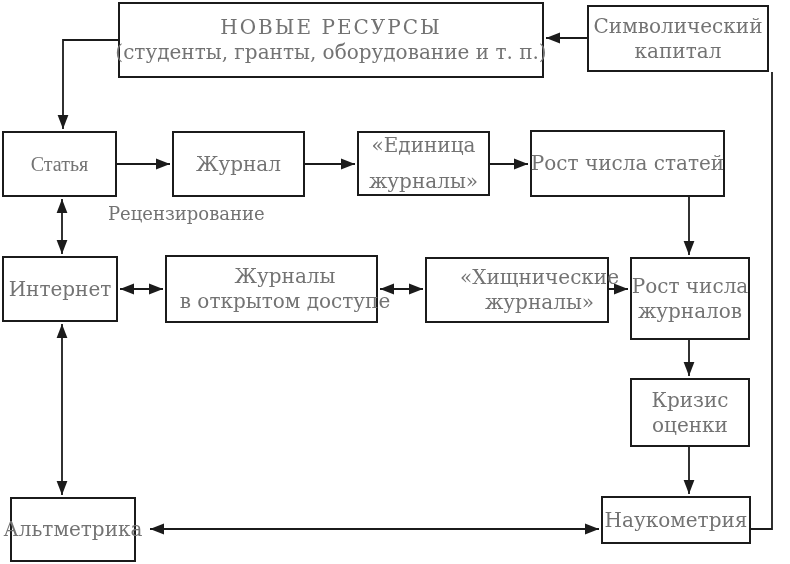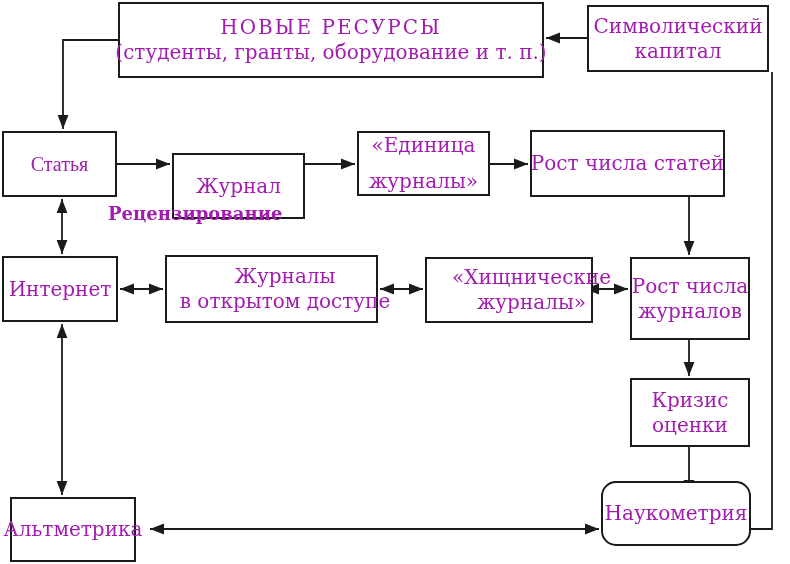--- a/index.html
+++ b/index.html
@@ -6,21 +6,21 @@
     margin: 0;
     padding: 0;
     background: #ffffff;
   }
   #stage {
     position: relative;
     width: 790px;
     height: 564px;
     background: #ffffff;
     font-family: "DejaVu Serif", "Liberation Serif", serif;
-    color: #a21caf;
+    color: #737373;
     overflow: hidden;
   }
   #edge-layer {
     position: absolute;
     left: 0; top: 0;
     width: 790px; height: 564px;
   }
   #edge-layer polyline {
     fill: none;
     stroke: #1b1b1b;
@@ -132,49 +132,49 @@
       <span class="node-line">НОВЫЕ РЕСУРСЫ</span>
       <span class="node-line">(студенты, гранты, оборудование и т. п.)</span>
     </div>
     <div class="node" style="left: 587px; top: 5px; width: 182px; height: 67px;">
       <span class="node-line">Символический</span>
       <span class="node-line">капитал</span>
     </div>
     <div class="node" style="left: 2px; top: 131px; width: 115px; height: 66px; font-family: Liberation Serif, serif;">
       <span class="node-line">Статья</span>
     </div>
-    <div class="node" style="left: 172px; top: 131px; width: 133px; height: 66px; margin-top: 22px;">
+    <div class="node" style="left: 172px; top: 131px; width: 133px; height: 66px;">
       <span class="node-line">Журнал</span>
     </div>
     <div class="node" style="left: 357px; top: 131px; width: 133px; height: 65px; justify-content: space-between;">
       <span class="node-line">«Единица</span>
       <span class="node-line">журналы»</span>
     </div>
     <div class="node" style="left: 530px; top: 130px; width: 195px; height: 67px;">
       <span class="node-line">Рост числа статей</span>
     </div>
     <div class="node" style="left: 2px; top: 256px; width: 116px; height: 66px;">
       <span class="node-line">Интернет</span>
     </div>
     <div class="node" style="left: 165px; top: 255px; width: 213px; height: 68px; padding-left: 27px;">
       <span class="node-line">Журналы</span>
       <span class="node-line">в открытом доступе</span>
     </div>
-    <div class="node" style="left: 425px; top: 257px; width: 168px; height: 66px; padding-left: 45px;">
+    <div class="node" style="left: 425px; top: 257px; width: 184px; height: 66px; padding-left: 45px;">
       <span class="node-line">«Хищнические</span>
       <span class="node-line">журналы»</span>
     </div>
     <div class="node" style="left: 630px; top: 257px; width: 120px; height: 83px;">
       <span class="node-line">Рост числа</span>
       <span class="node-line">журналов</span>
     </div>
     <div class="node" style="left: 630px; top: 378px; width: 120px; height: 69px;">
       <span class="node-line">Кризис</span>
       <span class="node-line">оценки</span>
     </div>
     <div class="node" style="left: 10px; top: 497px; width: 126px; height: 65px; text-align: right;">
       <span class="node-line">Альтметрика</span>
     </div>
-    <div class="node" style="left: 601px; top: 481px; width: 150px; height: 65px; border-radius: 15px;">
+    <div class="node" style="left: 601px; top: 496px; width: 150px; height: 48px;">
       <span class="node-line">Наукометрия</span>
     </div>
-    <div class="float-label" style="left: 108px; top: 203px; font-weight: bold;">Рецензирование</div>
+    <div class="float-label" style="left: 108px; top: 203px;">Рецензирование</div>
   </div>
 
 </body></html>

